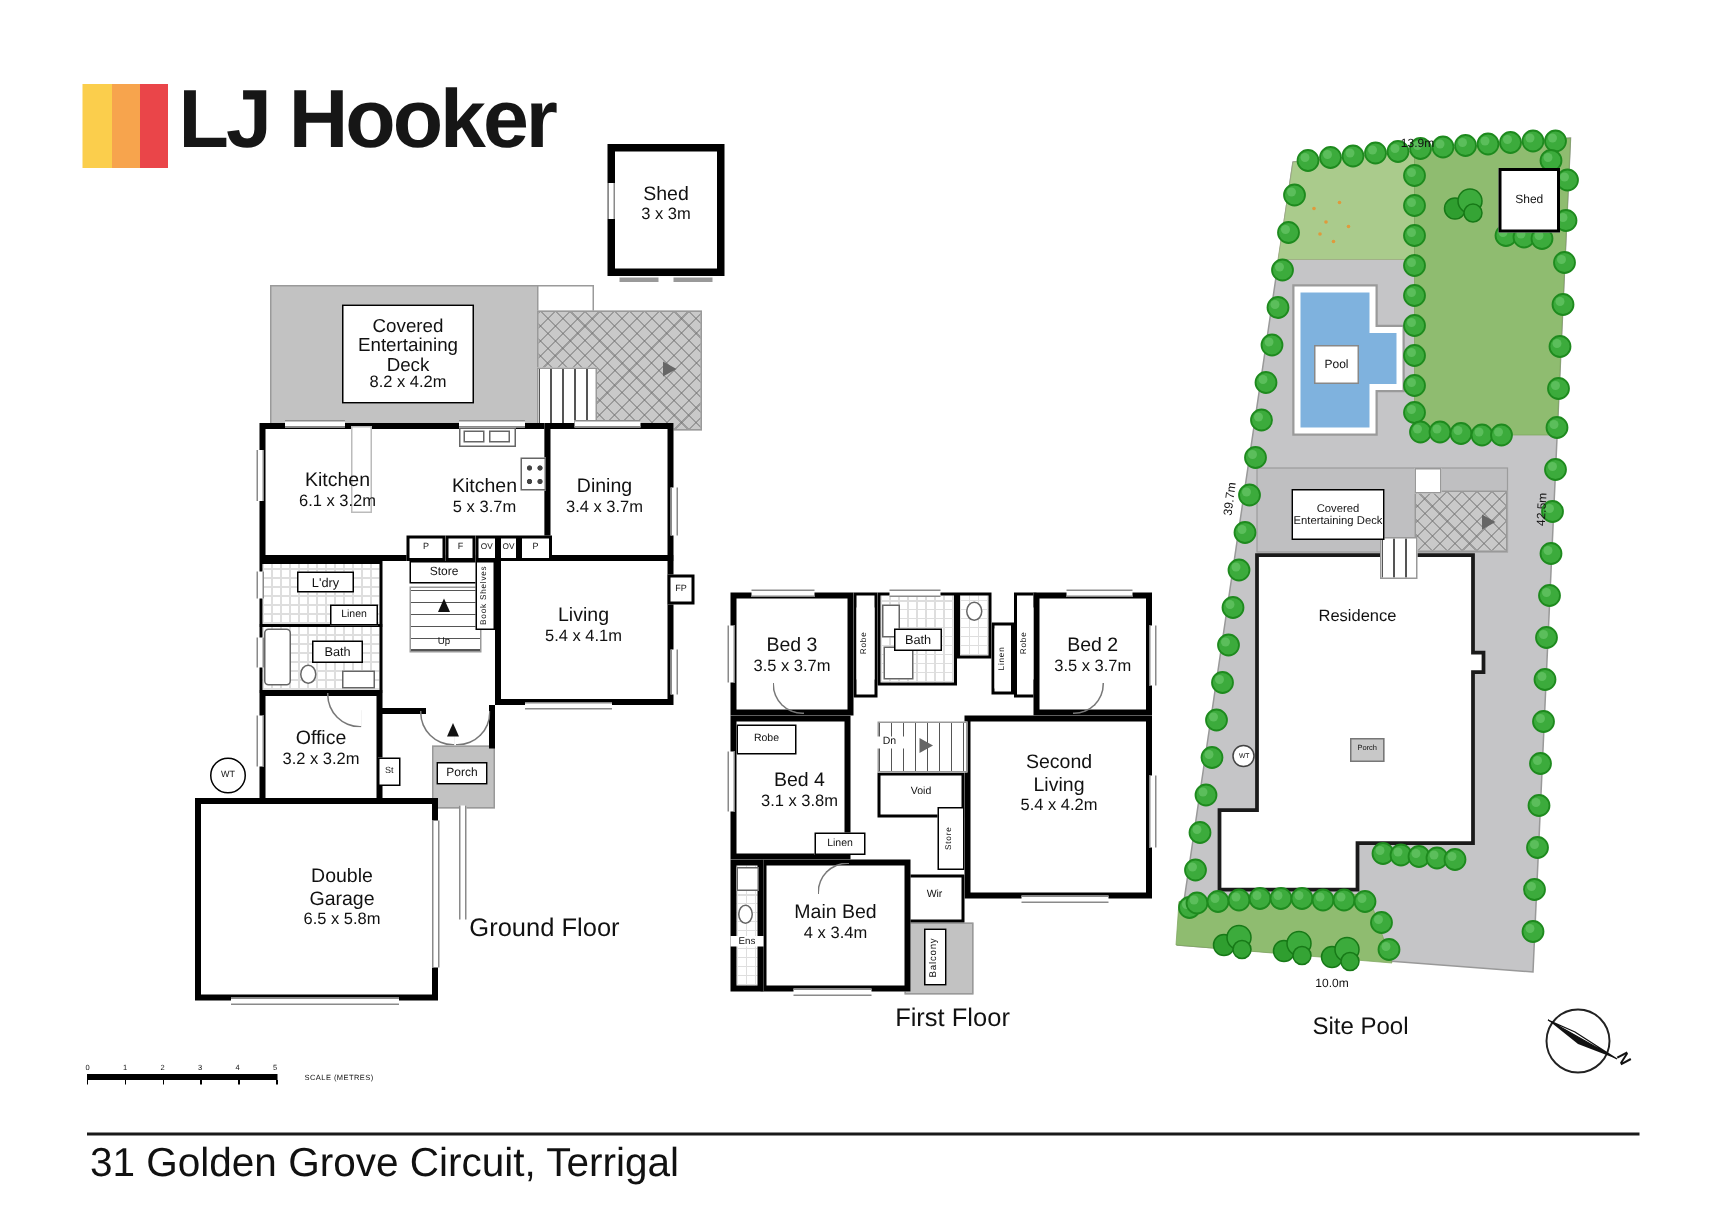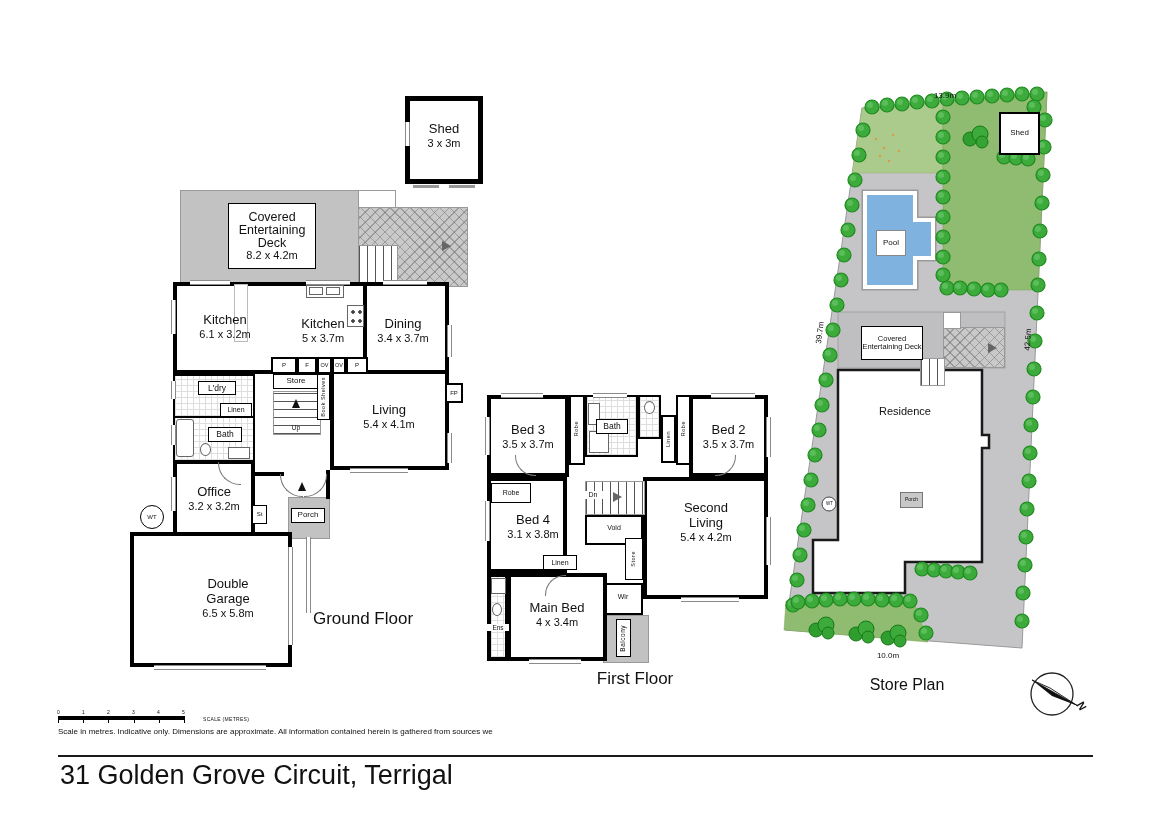--- a/index.html
+++ b/index.html
@@ -26,20 +26,24 @@
   .planTitle{position:absolute;font-size:17px;color:#111;text-align:center;z-index:6}
   .fixture{position:absolute;background:#fff;border:1px solid #666;box-sizing:border-box;z-index:4}
   .tri-right{position:absolute;width:0;height:0;border-top:5px solid transparent;border-bottom:5px solid transparent;border-left:9px solid #666;z-index:6}
   .tri-up{position:absolute;width:0;height:0;border-left:4px solid transparent;border-right:4px solid transparent;border-bottom:9px solid #111;z-index:6}
 </style>
 </head>
 <body>
 
 <div id="canvas">
 
+  <div class="abs" style="left:55px;top:54px;width:360px;height:62px">
+    <div class="abs" style="left:0;top:2px;width:57px;height:56px;background:linear-gradient(90deg,#FBCE4C 0 34%,#F7A44D 34% 67%,#EA4549 67% 100%)"></div>
+    <div class="abs" style="left:64px;top:-7px;font-size:55px;font-weight:bold;letter-spacing:-2px;color:#161616">LJ Hooker</div>
+  </div>
 
   <div class="abs" style="left:405px;top:96px;width:80px;height:96px">
     <div class="room" style="left:0;top:0;width:78px;height:88px;border-width:5px"></div>
     <div class="winv" style="left:0;top:26px;height:24px"></div>
     <div class="rlabel" style="left:0;top:26px;width:78px">
       <div class="rname">Shed</div>
       <div class="rdims">3 x 3m</div>
     </div>
     <div class="abs" style="left:8px;top:89px;width:26px;height:3px;background:#999"></div>
     <div class="abs" style="left:44px;top:89px;width:26px;height:3px;background:#999"></div>
@@ -393,21 +397,21 @@
     </div>
   <div class="rlabel" style="left:853px;top:405px;width:104px;font-size:11px"><span>Residence</span></div>
   <div class="slabel" style="left:900px;top:492px;width:23px;height:16px;background:#C8C8C8;border:1px solid #777;font-size:5px">
       <span>Porch</span>
     </div>
   <div class="rlabel" style="left:822px;top:501px;width:15px;font-size:4.5px"><span>WT</span></div>
   <div class="rlabel" style="left:920px;top:91px;width:50px;font-size:8px"><span>13.9m</span></div>
   <div class="rlabel" style="left:798px;top:328px;width:44px;font-size:8px;transform:rotate(-83deg)"><span>39.7m</span></div>
   <div class="rlabel" style="left:1006px;top:335px;width:44px;font-size:8px;transform:rotate(-87deg)"><span>42.5m</span></div>
   <div class="rlabel" style="left:862px;top:651px;width:52px;font-size:8px"><span>10.0m</span></div>
-  <div class="planTitle" style="left:852px;top:676px;width:110px;font-size:16px">Store Plan</div>
+  <div class="planTitle" style="left:852px;top:676px;width:110px;font-size:16px">Site Pool</div>
 
   <svg style="position:absolute;left:1026px;top:668px" width="66" height="58" viewBox="0 0 66 58">
     <circle cx="26" cy="26" r="21" fill="#fff" stroke="#222" stroke-width="1.3"></circle>
     <polygon points="6,12 52,38 24,20" fill="#fff" stroke="#111" stroke-width="0.9"></polygon>
     <polygon points="6,12 52,38 26,28" fill="#111"></polygon>
   </svg>
   <div class="abs" style="left:1078px;top:700px;font-size:11px;font-weight:bold;transform:rotate(62deg)"><span>N</span></div>
 
   <div class="abs" style="left:58px;top:709px;width:280px;height:18px">
     <span class="abs" style="left:-1px;top:0;font-size:5px">0</span>
@@ -415,19 +419,18 @@
     <span class="abs" style="left:49px;top:0;font-size:5px">2</span>
     <span class="abs" style="left:74px;top:0;font-size:5px">3</span>
     <span class="abs" style="left:99px;top:0;font-size:5px">4</span>
     <span class="abs" style="left:124px;top:0;font-size:5px">5</span>
     <div class="abs" style="left:0;top:7px;width:127px;height:4px;background:#000"></div>
     <div class="abs" style="left:0;top:11px;width:128px;height:3px;background-image:repeating-linear-gradient(90deg,#000 0 1px,transparent 1px 25.2px)"></div>
     <span class="abs" style="left:145px;top:7px;font-size:5px;letter-spacing:.3px">SCALE (METRES)</span>
   </div>
 
   <div class="abs" style="left:58px;top:727px;width:500px;font-size:8px;line-height:1.35;color:#111">
-    <div>Scale in metres. Indicative only. Dimensions are approximate. All information contained herein is gathered from sources we</div>
   </div>
 
   <div class="abs" style="left:58px;top:755px;width:1035px;height:2px;background:#1a1a1a"></div>
   <div class="abs" style="left:60px;top:760px;font-size:27px;color:#111">31 Golden Grove Circuit, Terrigal</div>
 
 </div>
 
 </body></html>

